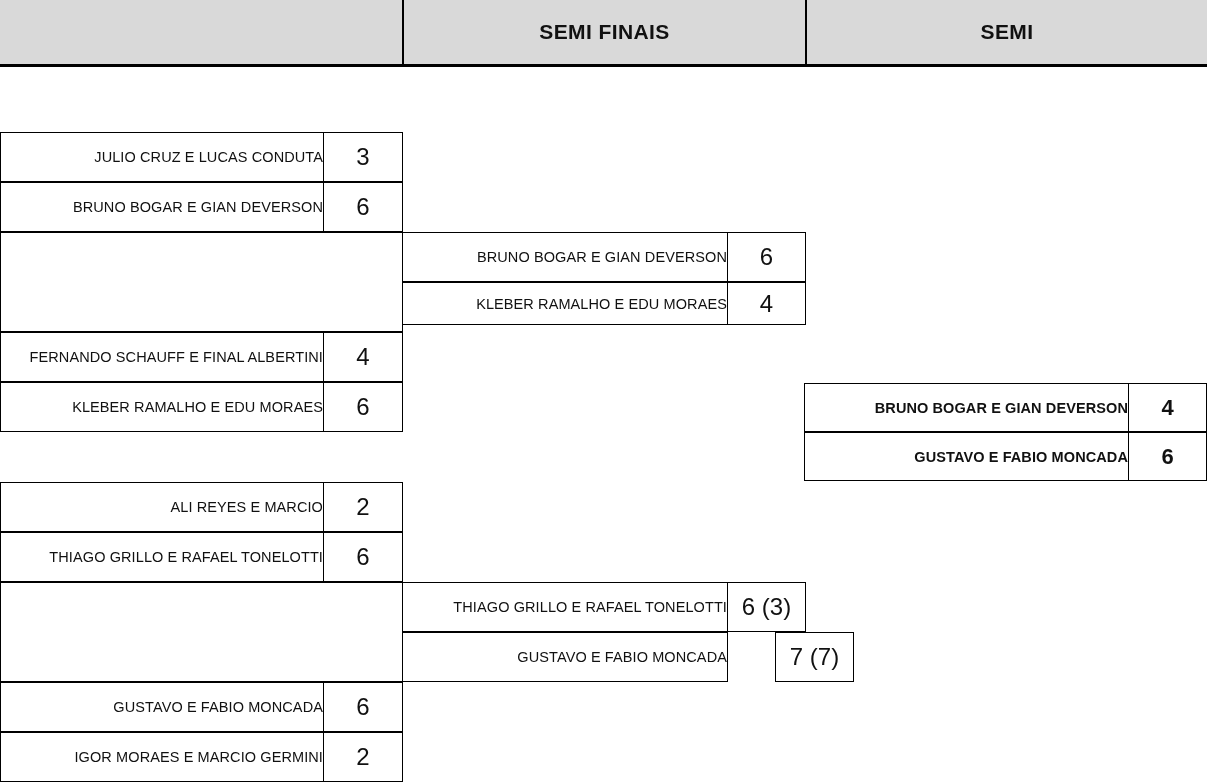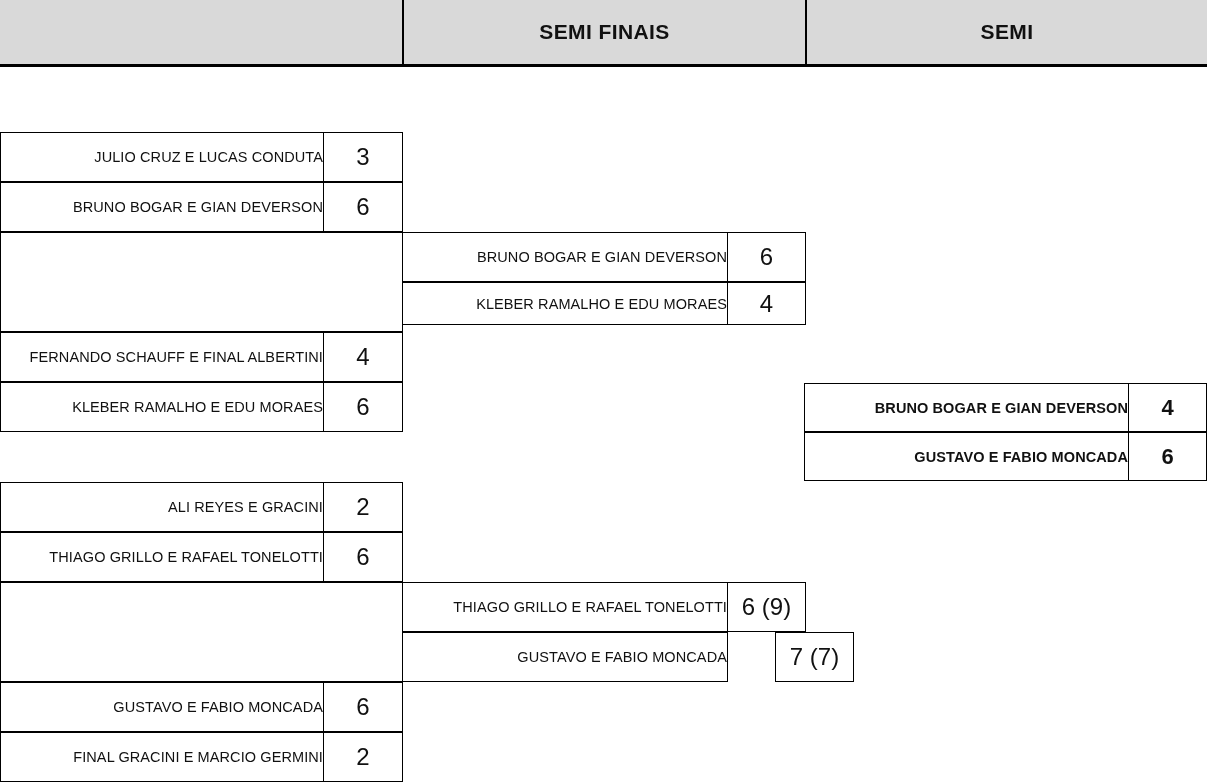--- a/index.html
+++ b/index.html
@@ -88,42 +88,42 @@
 <div class="cell score" style="left:323px; top:182px; width:80px; height:50px;">6</div>
 
 <div class="cell blank" style="left:0px; top:232px; width:403px; height:100px;"></div>
 
 <div class="cell name" style="left:0px;  top:332px; width:324px; height:50px;">FERNANDO SCHAUFF E FINAL ALBERTINI</div>
 <div class="cell score" style="left:323px; top:332px; width:80px; height:50px;">4</div>
 
 <div class="cell name" style="left:0px;  top:382px; width:324px; height:50px;">KLEBER RAMALHO E EDU MORAES</div>
 <div class="cell score" style="left:323px; top:382px; width:80px; height:50px;">6</div>
 
-<div class="cell name" style="left:0px;  top:482px; width:324px; height:50px;">ALI REYES E GRACINI</div>
+<div class="cell name" style="left:0px;  top:482px; width:324px; height:50px;">ALI REYES E MARCIO</div>
 <div class="cell score" style="left:323px; top:482px; width:80px; height:50px;">2</div>
 
 <div class="cell name" style="left:0px;  top:532px; width:324px; height:50px;">THIAGO GRILLO E RAFAEL TONELOTTI</div>
 <div class="cell score" style="left:323px; top:532px; width:80px; height:50px;">6</div>
 
 <div class="cell blank" style="left:0px; top:582px; width:403px; height:100px;"></div>
 
 <div class="cell name" style="left:0px;  top:682px; width:324px; height:50px;">GUSTAVO E FABIO MONCADA</div>
 <div class="cell score" style="left:323px; top:682px; width:80px; height:50px;">6</div>
 
-<div class="cell name" style="left:0px;  top:732px; width:324px; height:50px;">FINAL GRACINI E MARCIO GERMINI</div>
+<div class="cell name" style="left:0px;  top:732px; width:324px; height:50px;">IGOR MORAES E MARCIO GERMINI</div>
 <div class="cell score" style="left:323px; top:732px; width:80px; height:50px;">2</div>
 
 <div class="cell name" style="left:402px; top:232px; width:326px; height:50px;">BRUNO BOGAR E GIAN DEVERSON</div>
 <div class="cell score" style="left:727px; top:232px; width:79px; height:50px;">6</div>
 
 <div class="cell name" style="left:402px; top:282px; width:326px; height:43px;">KLEBER RAMALHO E EDU MORAES</div>
 <div class="cell score" style="left:727px; top:282px; width:79px; height:43px;">4</div>
 
 <div class="cell name" style="left:402px; top:582px; width:326px; height:50px;">THIAGO GRILLO E RAFAEL TONELOTTI</div>
-<div class="cell score" style="left:727px; top:582px; width:79px; height:50px;">6 (9)</div>
+<div class="cell score" style="left:727px; top:582px; width:79px; height:50px;">6 (3)</div>
 
 <div class="cell name" style="left:402px; top:632px; width:326px; height:50px;">GUSTAVO E FABIO MONCADA</div>
 <div class="cell score" style="left:727px; top:632px; width:79px; height:50px;margin-left:48px;">7 (7)</div>
 
 <div class="cell name bold-txt" style="left:804px; top:383px; width:325px; height:49px;">BRUNO BOGAR E GIAN DEVERSON</div>
 <div class="cell score bold-txt" style="left:1128px; top:383px; width:79px; height:49px;">4</div>
 
 <div class="cell name bold-txt" style="left:804px; top:432px; width:325px; height:49px;">GUSTAVO E FABIO MONCADA</div>
 <div class="cell score bold-txt" style="left:1128px; top:432px; width:79px; height:49px;">6</div>
 

